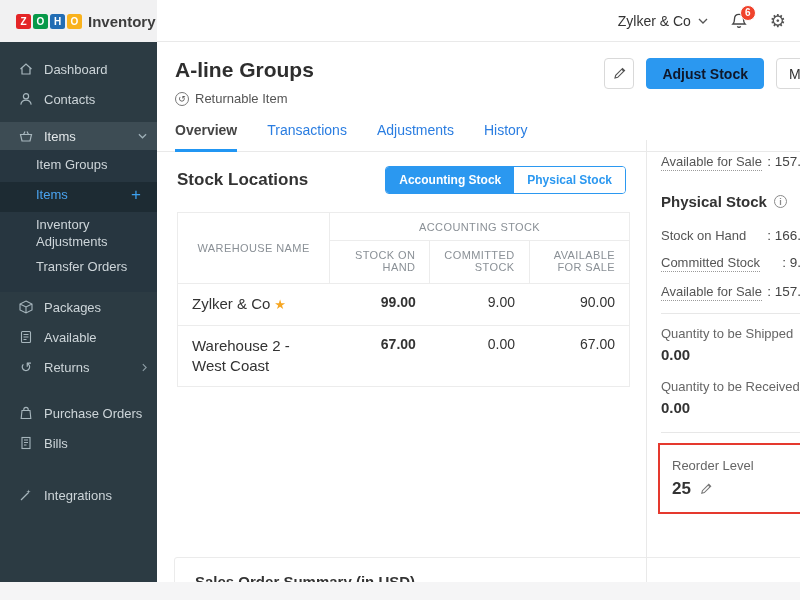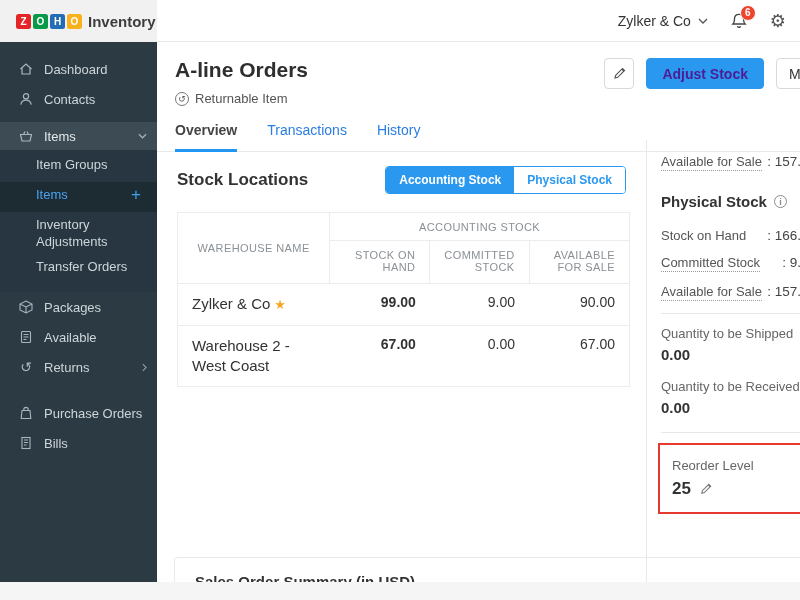--- a/index.html
+++ b/index.html
@@ -38,21 +38,21 @@
 
   
   .main { position:absolute; top:42px; left:157px; width:643px; height:540px; background:#fff; }
   .page-head { display:flex; justify-content:space-between; align-items:flex-start; padding:16px 0 0 18px; }
   .title { font-size:21px; font-weight:700; color:#2e2e2e; }
   .subtitle { margin-top:9px; display:flex; align-items:center; gap:6px; font-size:13px; color:#555; }
   .circ { width:14px; height:14px; border:1px solid #777; border-radius:50%; display:inline-flex; align-items:center; justify-content:center; font-size:9px; color:#555; }
   .actions { display:flex; gap:12px; margin-right:-34px; }
   .btn { height:31px; border-radius:4px; font-size:14px; display:flex; align-items:center; justify-content:center; cursor:pointer; font-family:inherit; }
   .btn-icon { width:30px; background:#fff; border:1px solid #d9d9d9; color:#555; }
-  .btn-primary { background:#2b98f0; border:1px solid #2b98f0; color:#4c1d95; font-weight:700; padding:0 15px; }
+  .btn-primary { background:#2b98f0; border:1px solid #2b98f0; color:#0f172a; font-weight:700; padding:0 15px; }
   .btn-more { background:#fff; border:1px solid #d9d9d9; color:#333; padding:0 12px; width:58px; }
 
   .tabs { display:flex; gap:30px; padding:0 0 0 18px; margin-top:16px; border-bottom:1px solid #e9e9e9; }
   .tab { font-size:14px; color:#2a7de1; padding-bottom:11px; cursor:pointer; }
   .tab.active { color:#444; font-weight:700; border-bottom:3px solid #2196f3; margin-bottom:-1px; }
 
   
   .left-col { position:absolute; top:98px; left:0; width:489px; padding:0 20px; }
   .stock-head { display:flex; justify-content:space-between; align-items:center; margin-top:26px; }
   .section-title { font-size:17px; font-weight:700; color:#333; }
@@ -228,34 +228,43 @@
       <div class="nav-item">
         <span class="ic">
             <svg width="16" height="16" viewBox="0 0 16 16">
               <rect x="4" y="2.5" width="8" height="11" fill="none" stroke="currentColor" stroke-width="1.1"></rect>
               <path d="M6 5h4M6 7.5h4M6 10h2.5" stroke="currentColor" stroke-width="1.1"></path>
             </svg>
           </span>
         <span>Bills</span>
       </div>
 
+      <div class="nav-item gap22">
+        <span class="ic">
+            <svg width="16" height="16" viewBox="0 0 16 16">
+              <path d="M3 13 10 6" fill="none" stroke="currentColor" stroke-width="1.2"></path>
+              <path d="M10.5 2.6l.5 1.7 1.7.5-1.7.5-.5 1.7-.5-1.7-1.7-.5 1.7-.5z" fill="currentColor"></path>
+            </svg>
+          </span>
+        <span>Integrations</span>
+      </div>
     </div>
     <div class="collapse-bar">
       <span>
           <svg width="9" height="15" viewBox="0 0 8 14">
             <path d="M7 1 1 7l6 6" fill="none" stroke="currentColor" stroke-width="1.5"></path>
           </svg>
         </span>
     </div>
   </div>
 
   <div class="main">
     <div class="page-head">
       <div>
-        <div class="title">A-line Orders</div>
+        <div class="title">A-line Groups</div>
         <div class="subtitle">
           <span class="circ">
               <span>↺</span>
             </span>
           <span>Returnable Item</span>
         </div>
       </div>
       <div class="actions">
         <button class="btn btn-icon">
           <span>
@@ -265,20 +274,21 @@
             </span>
         </button>
         <button class="btn btn-primary">Adjust Stock</button>
         <button class="btn btn-more">More</button>
       </div>
     </div>
 
     <div class="tabs">
       <span class="tab active">Overview</span>
       <span class="tab">Transactions</span>
+      <span class="tab">Adjustments</span>
       <span class="tab">History</span>
     </div>
 
     <div class="left-col">
       <div class="stock-head">
         <span class="section-title">Stock Locations</span>
         <span class="toggle">
           <span class="tg on">Accounting Stock</span>
           <span class="tg off">Physical Stock</span>
         </span>

